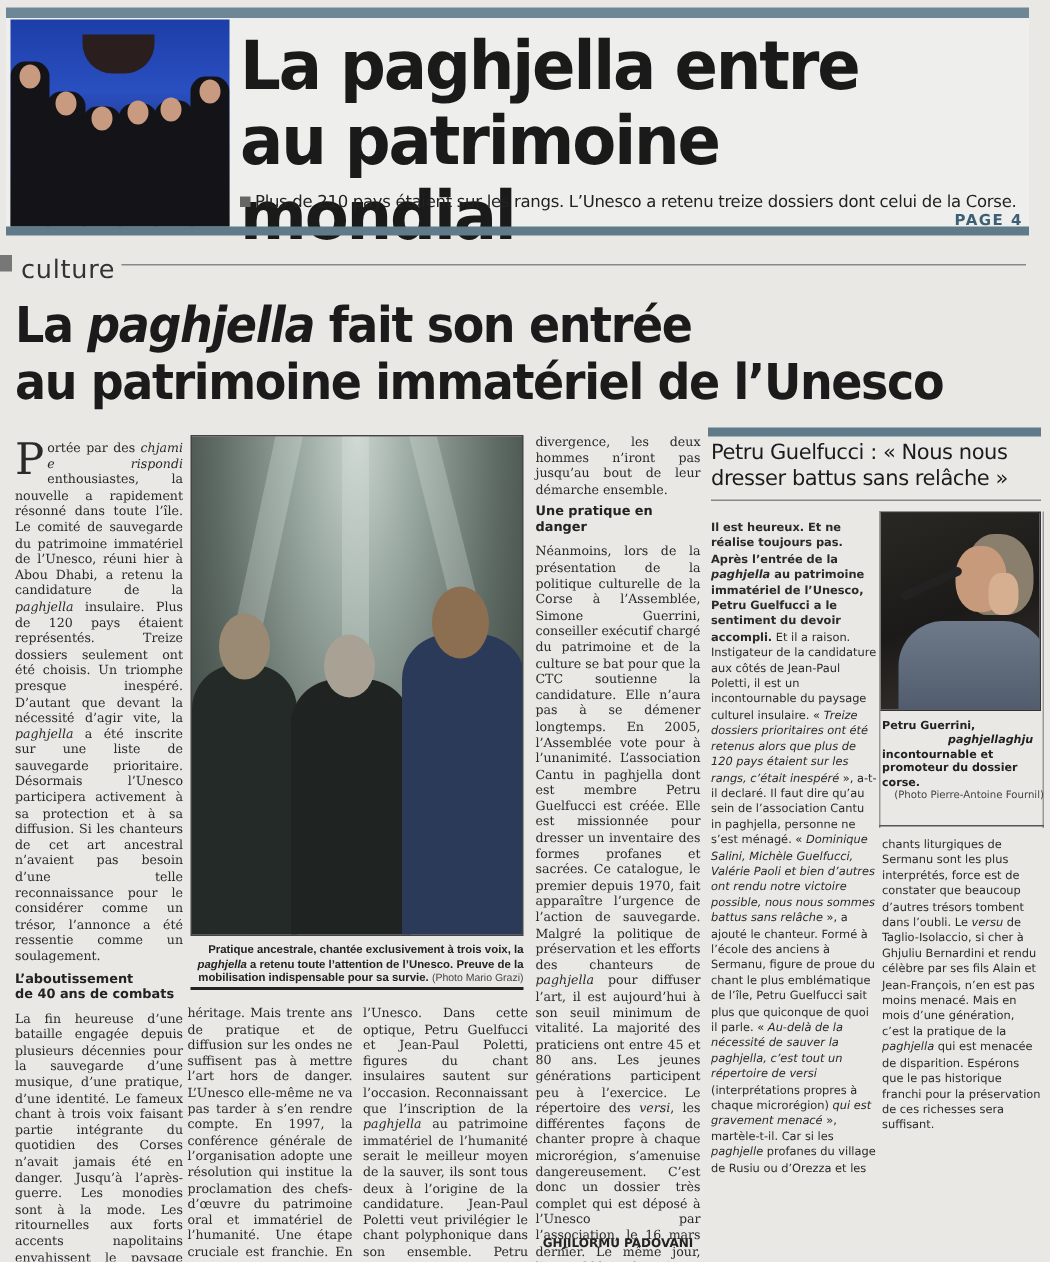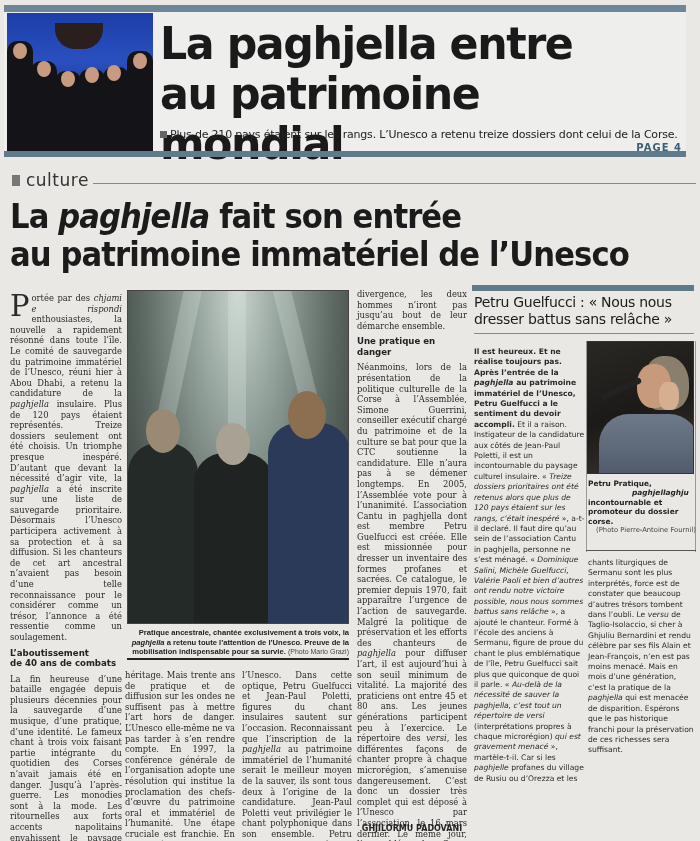--- a/index.html
+++ b/index.html
@@ -17,21 +17,21 @@
   .banner-photo .head { position:absolute; width:14px; height:16px; border-radius:50%; background:#c89a80; }
   .banner-title { position: absolute; left: 156px; top: 14px; width: 530px; font-family: "DejaVu Sans", sans-serif;
      font-weight: bold; font-size: 45px; line-height: 50px; color: #1a1a1a; letter-spacing: -1.5px; transform: scaleX(0.95); transform-origin: left; }
   .banner-sub { position: absolute; left: 156px; top: 123px; width: 530px; font-family: "DejaVu Sans", sans-serif;
      font-size: 11px; line-height: 13.5px; color: #222; letter-spacing: -0.2px; }
   .banner-sub .sq { display:inline-block; width:7px; height:7px; background:#666; margin-right:3px; vertical-align: 0; }
   .banner-page { position: absolute; right: 4px; top: 137px; font-family: "DejaVu Sans", sans-serif; font-weight: bold;
      font-size: 10px; color: #3d5f76; letter-spacing: 1px; }
 
   
-  .section { position: absolute; left: 12px; top: 170px; display:flex; align-items:center; width: 684px; }
+  .section { position: absolute; left: 0; top: 170px; display:flex; align-items:flex-start; width: 684px; }
   .section .sq { width: 8px; height: 11px; background: #777; margin-right: 6px; }
   .section .label { font-family: "DejaVu Sans", sans-serif; font-size: 17px; color: #333; margin-right: 4px; letter-spacing: 0.5px; }
   .section .rule { flex: 1; height: 1px; background: #888; margin-top: 6px; }
   .headline { position: absolute; left: 10px; top: 198px; width: 690px; font-family: "DejaVu Sans", sans-serif;
      font-weight: bold; font-size: 33px; line-height: 38px; color: #1b1b1b; letter-spacing: -1px; transform: scaleX(0.93); transform-origin: left; }
   .headline i { font-style: italic; }
 
   
   .col { position: absolute; font-size: 8.4px; line-height: 10.6px; color: #2a2a2a; text-align: justify; hyphens: auto; }
   .col p { margin-bottom: 0; }
@@ -183,20 +183,20 @@
 
 <div class="side-photo">
   <div class="body"></div>
   <div class="hair"></div>
   <div class="face"></div>
   <div class="hand"></div>
   <div class="mic"></div>
 </div>
 <div class="side-frame"></div>
 <div class="side-caption">
-  <span>Petru Pratique, </span><i>paghjellaghju</i><span> incontournable et promoteur du dossier corse.</span>
+  <span>Petru Guerrini, </span><i>paghjellaghju</i><span> incontournable et promoteur du dossier corse.</span>
   <span class="credit">(Photo Pierre-Antoine Fournil)</span>
 </div>
 <div class="side-caption-rule"></div>
 
 <div class="side-col sc2">
   <span>chants liturgiques de Sermanu sont les plus interprétés, force est de constater que beaucoup d’autres trésors tombent dans l’oubli. Le </span><i>versu</i><span> de Taglio-Isolaccio, si cher à Ghjuliu Bernardini et rendu célèbre par ses fils Alain et Jean-François, n’en est pas moins menacé. Mais en mois d’une génération, c’est la pratique de la </span><i>paghjella</i><span> qui est menacée de disparition. Espérons que le pas historique franchi pour la préservation de ces richesses sera suffisant.</span>
 </div>
 
 </body></html>

